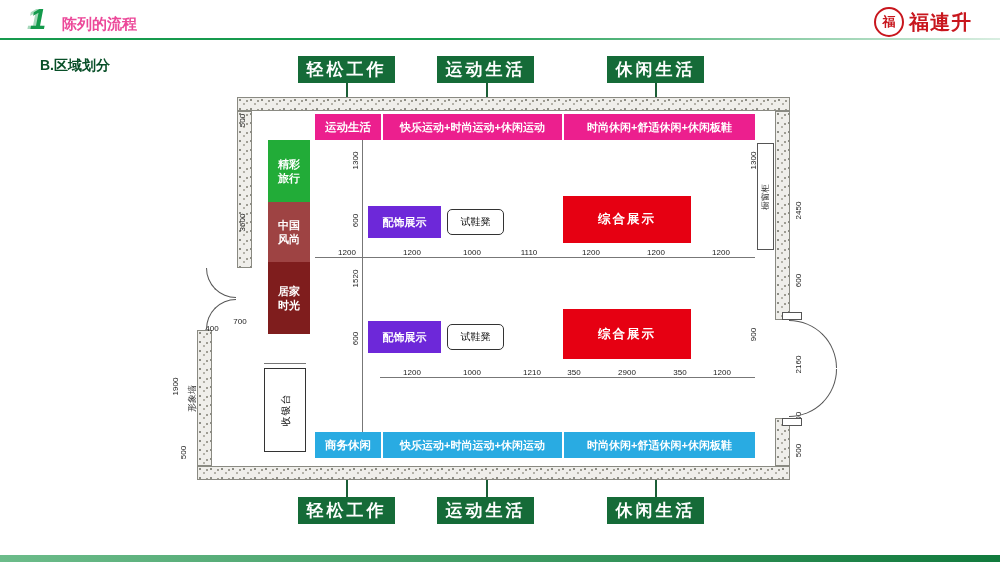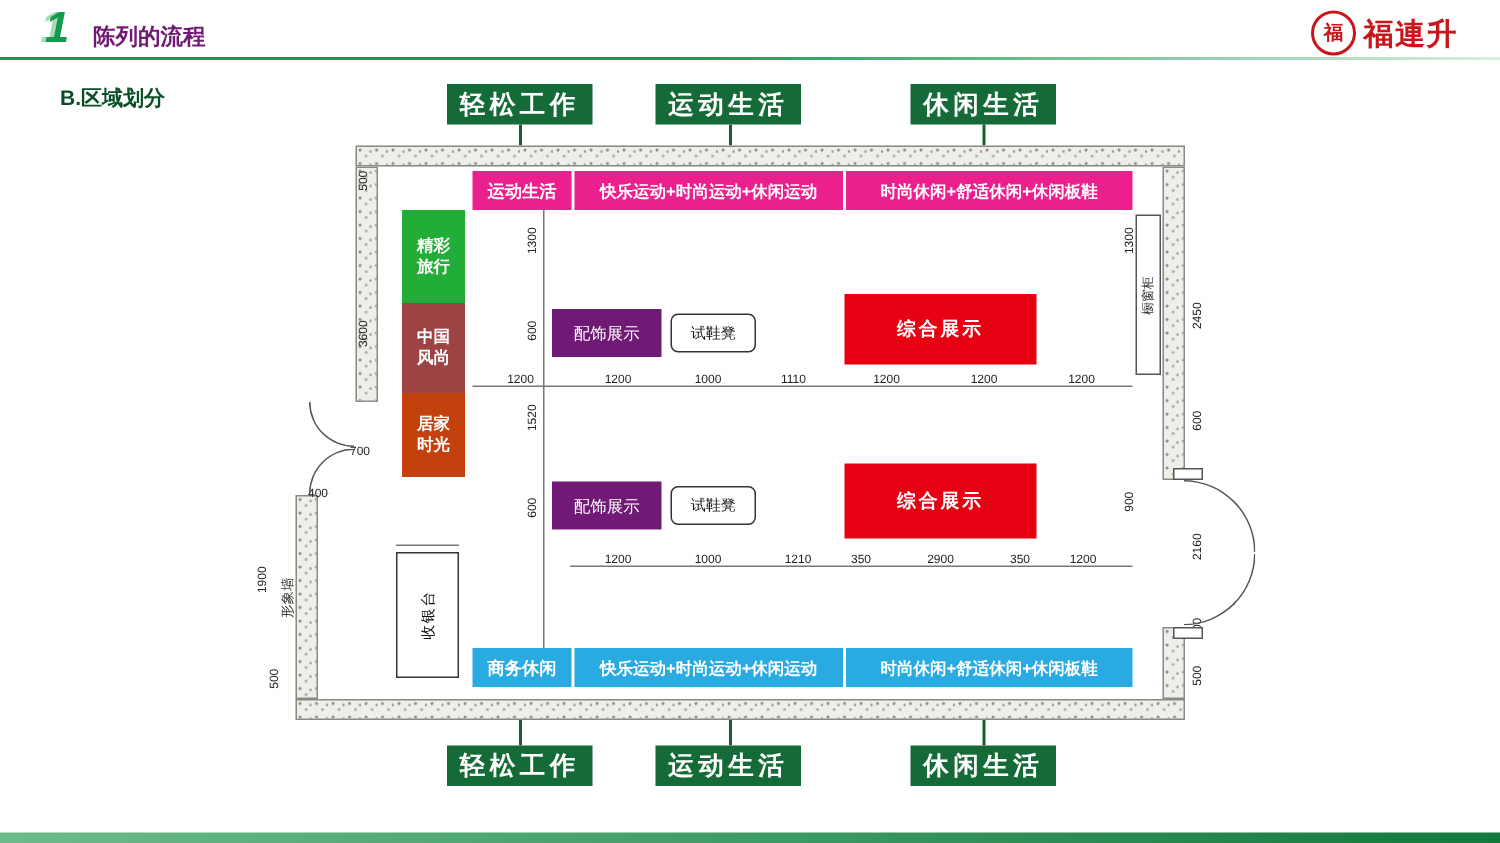--- a/index.html
+++ b/index.html
@@ -2,21 +2,21 @@
 <html><head>
 <meta charset="utf-8">
 <style>
   html,body{margin:0;padding:0;background:#fff;}
   .slide{position:relative;width:1000px;height:562px;background:#fff;overflow:hidden;
          font-family:"Liberation Sans",sans-serif;}
 
   
   .slide-num{position:absolute;left:30px;top:3px;font-size:29px;font-weight:900;font-style:italic;
              color:#149a4c;text-shadow:-3px 0 0 #a6d8bb;}
-  .slide-title{position:absolute;left:62px;top:15px;font-size:15px;font-weight:bold;color:#701a75;}
+  .slide-title{position:absolute;left:62px;top:15px;font-size:15px;font-weight:bold;color:#ec4899;}
   .hline{position:absolute;left:0;top:38px;width:1000px;height:2px;
          background:linear-gradient(90deg,#169a4d 0%,#169a4d 45%,#d9eee1 100%);}
   .brand{position:absolute;right:28px;top:7px;display:flex;align-items:center;gap:5px;}
   .brand-circle{width:26px;height:26px;border:2px solid #c8161d;border-radius:50%;
                 display:flex;align-items:center;justify-content:center;
                 color:#c8161d;font-size:13px;font-weight:bold;font-family:"DejaVu Serif",serif;}
   .brand-name{font-size:20px;font-weight:bold;color:#c8161d;font-family:"DejaVu Serif",serif;letter-spacing:1px;}
 
   .section-label{position:absolute;left:40px;top:57px;font-size:14px;font-weight:bold;color:#084f28;}
 
@@ -37,22 +37,22 @@
 
   
   .band{position:absolute;height:26px;color:#fff;font-weight:bold;
         display:flex;align-items:center;justify-content:center;text-align:center;}
   .band.pink{background:#ec1f8e;top:114px;}
   .band.cyan{background:#29abe2;top:432px;}
   .lblock{position:absolute;left:268px;width:42px;color:#fff;font-weight:bold;font-size:11px;
           display:flex;align-items:center;justify-content:center;text-align:center;
           line-height:1.3;padding:0 8px;box-sizing:content-box;}
   .lblock{width:26px;}
-  .acc{position:absolute;left:368px;width:73px;height:32px;background:#701a75;color:#fff;
-       font-size:11px;font-weight:normal;display:flex;align-items:center;justify-content:center;}
+  .acc{position:absolute;left:368px;width:73px;height:32px;background:#6d28d9;color:#fff;
+       font-size:11px;font-weight:bold;display:flex;align-items:center;justify-content:center;}
   .bench{position:absolute;left:447px;width:57px;height:26px;background:#fff;border:1px solid #333;
          border-radius:5px;color:#111;font-size:10px;display:flex;align-items:center;justify-content:center;box-sizing:border-box;}
   .disp{position:absolute;left:563px;width:128px;background:#e60012;color:#fff;font-size:12.5px;
         font-weight:bold;letter-spacing:2px;display:flex;align-items:center;justify-content:center;}
 
   
   .dim{position:absolute;font-size:8px;color:#222;width:40px;text-align:center;}
   .dim.v{width:34px;transform:rotate(-90deg);}
   .dline{position:absolute;background:#777;}
   .fixlabel{position:absolute;font-size:9px;color:#333;width:40px;text-align:center;transform:rotate(-90deg);}
@@ -103,21 +103,21 @@
   <div class="band pink" style="left:315px;width:66px;font-size:11.5px;">运动生活</div>
   <div class="band pink" style="left:383px;width:179px;font-size:11px;">快乐运动+时尚运动+休闲运动</div>
   <div class="band pink" style="left:564px;width:191px;font-size:11px;">时尚休闲+舒适休闲+休闲板鞋</div>
 
   <div class="band cyan" style="left:315px;width:66px;font-size:11.5px;">商务休闲</div>
   <div class="band cyan" style="left:383px;width:179px;font-size:11px;">快乐运动+时尚运动+休闲运动</div>
   <div class="band cyan" style="left:564px;width:191px;font-size:11px;">时尚休闲+舒适休闲+休闲板鞋</div>
 
   <div class="lblock" style="top:202px;height:60px;background:#9e4343;">中国风尚</div>
   <div class="lblock" style="top:140px;height:62px;background:#22ac38;">精彩旅行</div>
-  <div class="lblock" style="top:262px;height:56px;background:#c2410c;font-family:Liberation Serif, serif;">居家时光</div>
+  <div class="lblock" style="top:262px;height:72px;background:#7f1d1d;font-family:Liberation Serif, serif;">居家时光</div>
 
   <div class="acc" style="top:206px;">配饰展示</div>
   <div class="bench" style="top:209px;">试鞋凳</div>
   <div class="disp" style="top:196px;height:47px;">综合展示</div>
 
   <div class="acc" style="top:321px;">配饰展示</div>
   <div class="bench" style="top:324px;">试鞋凳</div>
   <div class="disp" style="top:309px;height:50px;">综合展示</div>
 
   <div class="dline" style="left:315px;top:257px;width:440px;height:1px;"></div>
@@ -142,21 +142,21 @@
   <span class="dim" style="left:702px;top:368px;">1200</span>
 
   <span class="dim v" style="left:338px;top:156px;">1300</span>
   <span class="dim v" style="left:338px;top:216px;">600</span>
   <span class="dim v" style="left:338px;top:274px;">1520</span>
   <span class="dim v" style="left:338px;top:334px;">600</span>
 
   <span class="dim v" style="left:225px;top:116px;">500</span>
   <span class="dim v" style="left:225px;top:218px;">3600</span>
   <span class="dim" style="left:200px;top:324px;width:24px;">400</span>
-  <span class="dim" style="left:228px;top:296px;width:24px;">700</span>
+  <span class="dim" style="left:228px;top:317px;width:24px;">700</span>
   <span class="dim v" style="left:158px;top:382px;">1900</span>
   <span class="dim v" style="left:166px;top:448px;">500</span>
 
   <span class="dim v" style="left:781px;top:206px;">2450</span>
   <span class="dim v" style="left:781px;top:276px;">600</span>
   <span class="dim v" style="left:781px;top:360px;">2160</span>
   <span class="dim v" style="left:781px;top:414px;">600</span>
   <span class="dim v" style="left:781px;top:446px;">500</span>
 
   <span class="dim v" style="left:736px;top:156px;">1300</span>

